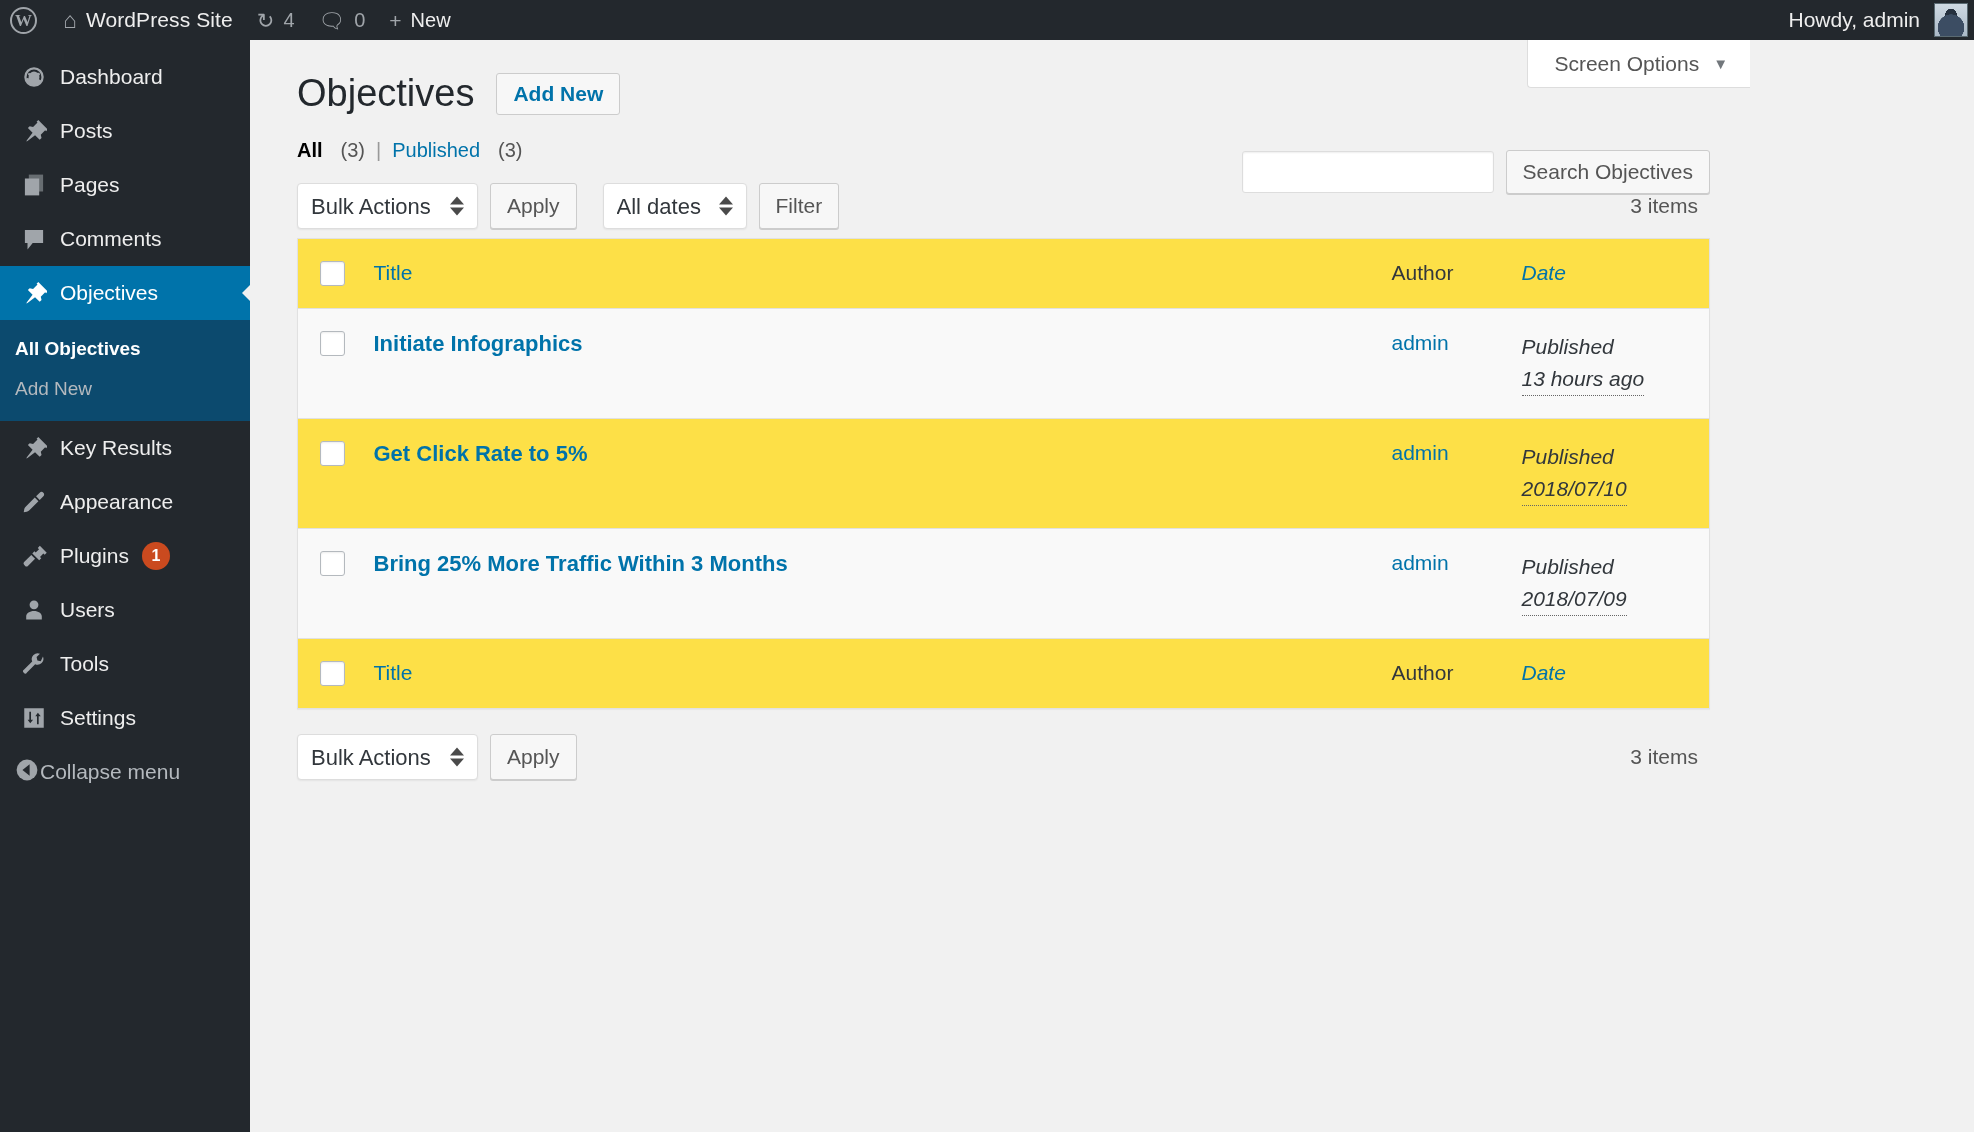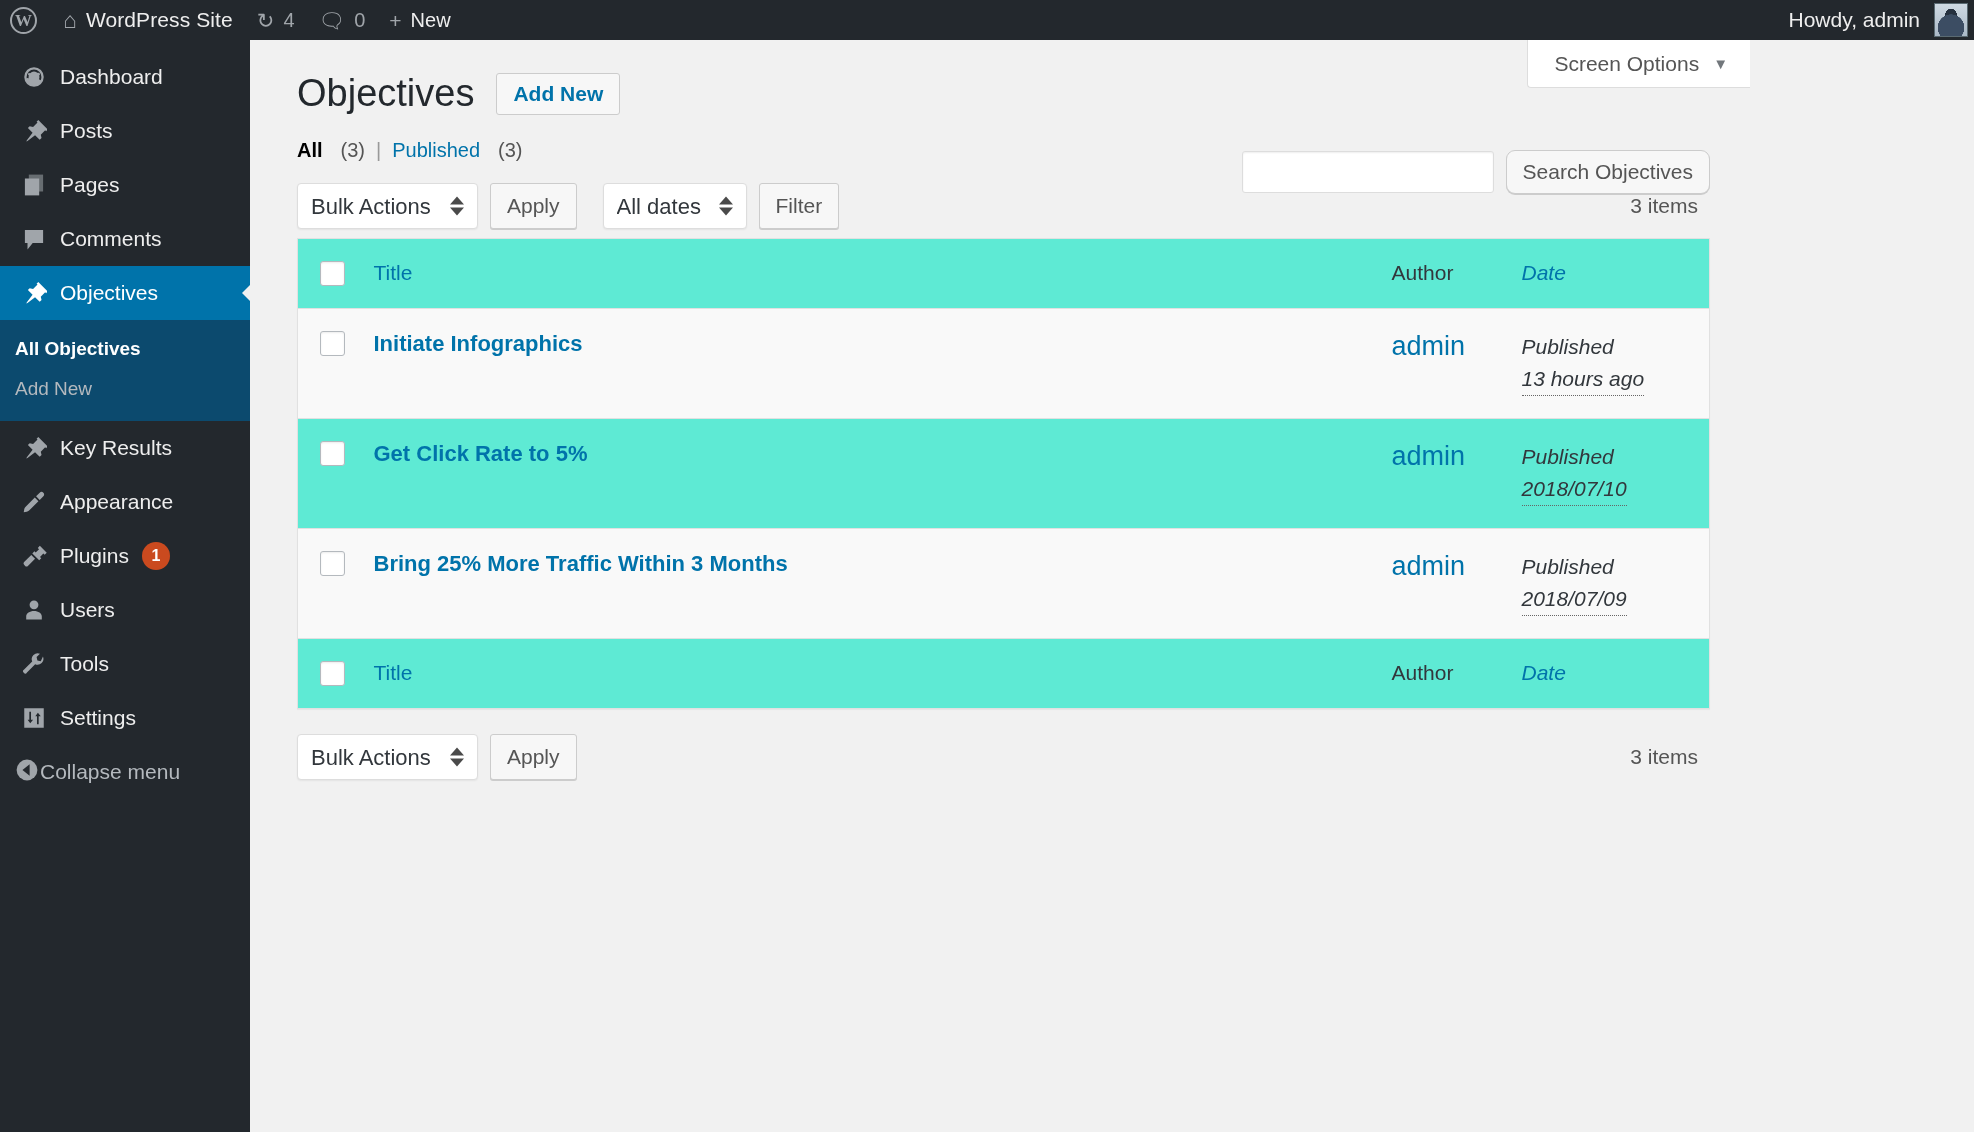--- a/index.html
+++ b/index.html
@@ -203,21 +203,21 @@
     background: #fff;
     font-size: 20px;
     padding: 0 9px;
     color: #32373c;
     box-shadow: inset 0 1px 2px rgba(0,0,0,.07);
     outline: none;
   }
   .search-box .button {
     margin-left: 12px;
     height: 44px; padding: 0 16px;
-    border: 1px solid #ccc; border-radius: 9px;
+    border: 1px solid #ccc; border-radius: 3px;
     background: #f7f7f7; color: #555;
     font-size: 21px; cursor: pointer;
     box-shadow: 0 1px 0 #ccc;
   }
 
   .tablenav {
     display: flex; align-items: center;
     height: 64px;
     margin-top: 12px;
     position: relative;
@@ -266,21 +266,21 @@
   .displaying-num {
     position: absolute; right: 12px; top: 50%;
     transform: translateY(-50%);
     color: #555; font-size: 21px;
   }
 
   
   table.wp-list-table {
     width: 100%;
     border-collapse: collapse;
-    background: #5eead4;
+    background: #fde047;
     border: 1px solid #e1e1e1;
     box-shadow: 0 1px 1px rgba(0,0,0,.04);
   }
   table.wp-list-table th,
   table.wp-list-table td {
     text-align: left;
     vertical-align: top;
     padding: 22px 12px;
   }
   thead th, tfoot th { padding: 20px 12px; }
@@ -305,21 +305,21 @@
   }
   thead tr, tfoot tr { border-bottom: 1px solid #e1e1e1; }
   tfoot tr { border-bottom: none; border-top: 1px solid #e1e1e1; }
   tbody tr { border-bottom: 1px solid #e1e1e1; }
   tbody tr.alternate { background: #f9f9f9; }
   .row-title {
     color: #0073aa; font-size: 22px; font-weight: bold;
     text-decoration: none; cursor: pointer;
   }
   .author-link {
-    color: #0073aa; font-size: 27px; text-decoration: none; cursor: pointer;
+    color: #0073aa; font-size: 21px; text-decoration: none; cursor: pointer;
   }
   .date-cell { color: #32373c; font-size: 21px; line-height: 1.5; }
   .date-cell .abbr {
     display: block;
     border-bottom: 1px dotted #666;
     width: max-content;
     padding-bottom: 1px;
     cursor: help;
   }
 </style>

